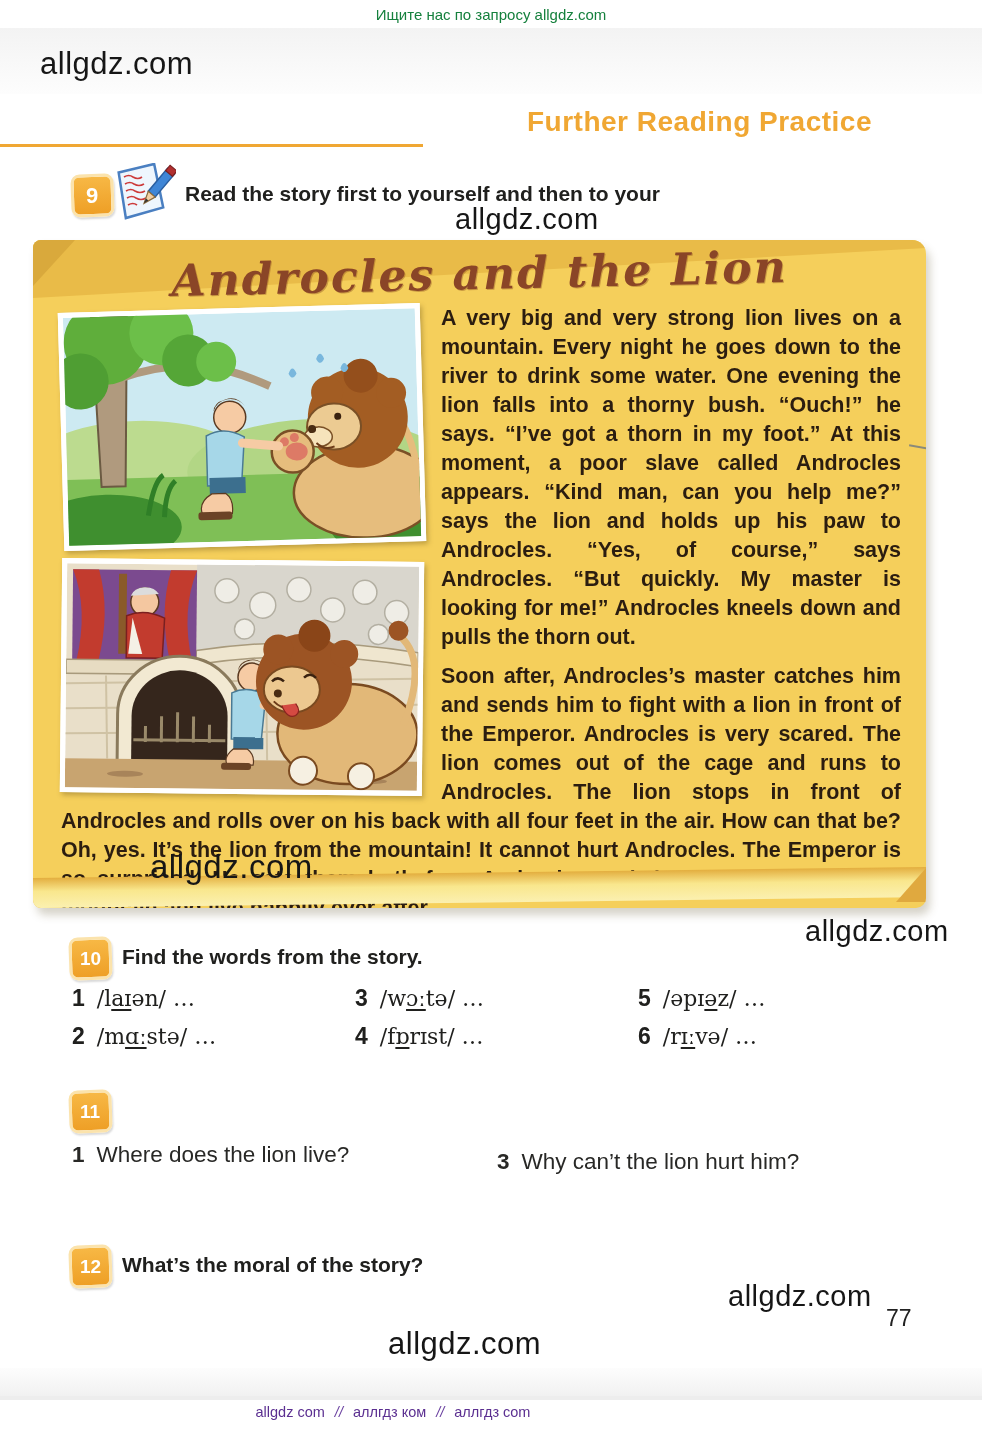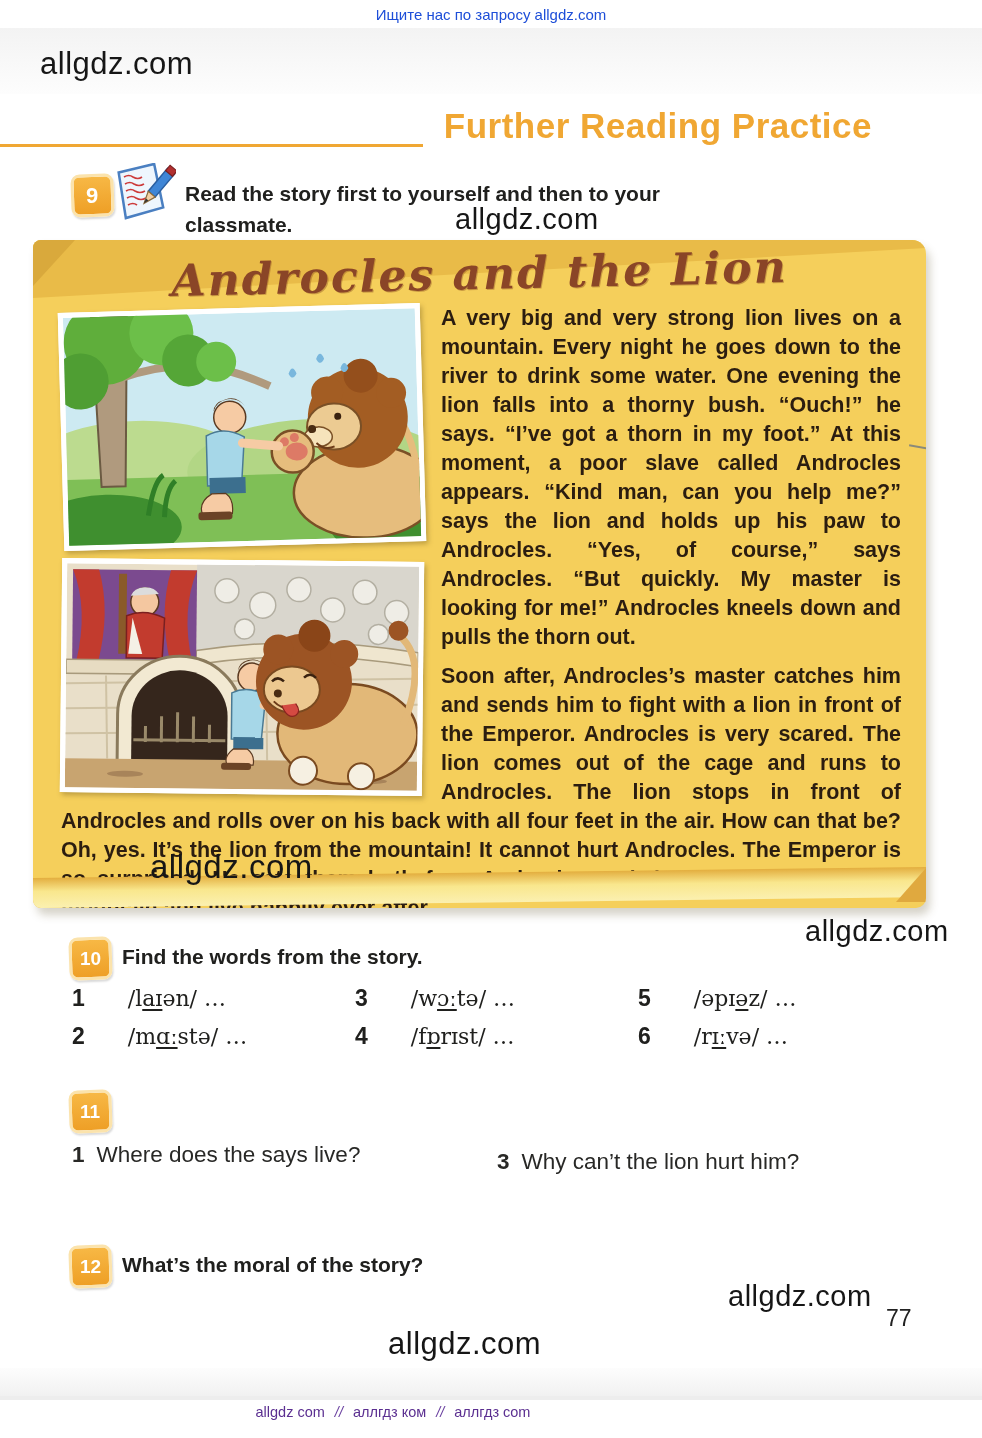--- a/index.html
+++ b/index.html
@@ -8,32 +8,32 @@
   .abs{position:absolute;}
 
   
   .top-shade{left:0;top:28px;width:982px;height:66px;
      background:linear-gradient(#f3f3f3,#fdfdfd);}
   .bottom-shade{left:0;top:1368px;width:982px;height:28px;
      background:linear-gradient(#fdfdfd,#f1f1f1);}
   .footer-band{left:0;top:1396px;width:982px;height:42px;background:#ffffff;
      border-top:4px solid #ededed;}
 
-  .banner{left:0;top:6px;width:982px;text-align:center;font-size:15px;color:#1d4ed8;}
+  .banner{left:0;top:6px;width:982px;text-align:center;font-size:15px;color:#15803d;}
 
   .wm{color:#161616;font-family:"Liberation Sans",sans-serif;letter-spacing:0.5px;text-align:right;}
   .wm-top-left{left:40px;top:46px;font-size:31px;}
   .wm-after-instr{left:455px;top:203px;font-size:29px;}
   .wm-story{left:150px;top:848px;font-size:33px;}
   .wm-ex10{left:805px;top:915px;font-size:29px;}
   .wm-bottom-right{left:728px;top:1280px;font-size:29px;}
   .wm-bottom-center{left:388px;top:1326px;font-size:31px;}
 
   .rule{left:0;top:144px;width:423px;height:3px;background:#f0a733;}
-  .heading{left:0;top:106px;width:872px;text-align:right;font-size:35px;font-weight:bold;
+  .heading{left:0;top:106px;width:872px;text-align:right;font-size:28px;font-weight:bold;
      color:#f0a733;letter-spacing:0.5px;}
 
   .badge{width:37px;height:37px;background:linear-gradient(#f7b845,#ee9f26);
      border:3px solid #fbe3ac;border-radius:9px;color:#fff;font-weight:bold;
      display:flex;align-items:center;justify-content:center;transform:rotate(-2deg);
      box-shadow:1px 2px 2px rgba(0,0,0,0.15);}
   .badge span{transform:rotate(2deg);}
   .badge-9{left:71px;top:174px;font-size:22px;}
   .badge-10{left:69px;top:937px;font-size:19px;}
   .badge-11{left:69px;top:1090px;font-size:19px;}
@@ -69,21 +69,21 @@
   .story-body p{margin:0 0 10px 0;font-size:21.5px;line-height:29px;font-weight:600;
      color:#2b1d10;text-align:justify;}
   .pic{float:left;margin:4px 18px 10px 0;background:#fff;border:5px solid #fff;
      box-shadow:2px 3px 5px rgba(90,70,20,0.35);}
   .pic1{transform:rotate(-1.6deg);}
   .pic2{clear:left;transform:rotate(0.6deg);}
 
   
   .item{position:absolute;white-space:nowrap;}
   .item .n{font-weight:bold;font-size:23px;color:#20201e;margin-right:12px;}
-  .item .ipa{font-family:"DejaVu Serif",serif;font-size:22px;color:#20201e;margin-left:31px;}
+  .item .ipa{font-family:"DejaVu Serif",serif;font-size:22px;color:#20201e;}
   .item .ipa u{text-decoration:underline;text-underline-offset:3px;}
   .i1{left:72px;top:985px;} .i3{left:355px;top:985px;} .i5{left:638px;top:985px;}
   .i2{left:72px;top:1023px;} .i4{left:355px;top:1023px;} .i6{left:638px;top:1023px;}
 
   
   .q{position:absolute;white-space:nowrap;font-size:22.5px;color:#282826;}
   .q .n{font-weight:bold;margin-right:12px;}
   .q1{left:72px;top:1142px;} .q2{left:72px;top:1176px;} .q3{left:497px;top:1142px;margin-top:7px;}
 
   .pageno{left:886px;top:1305px;font-size:23px;color:#222;}
@@ -119,21 +119,20 @@
     <path d="M18,42 q5,-3 9,0" stroke="#cc3a3a" stroke-width="1.6" fill="none"></path>
     <g transform="rotate(40 48 26)">
       <rect x="42" y="4" width="9" height="30" fill="#3f86d6" stroke="#2a5fa0" stroke-width="1.5"></rect>
       <rect x="42" y="0" width="9" height="7" fill="#b23030" stroke="#7a1f1f" stroke-width="1.2"></rect>
       <path d="M42,34 L51,34 L46.5,46 Z" fill="#f2cfa2" stroke="#8a6a3a" stroke-width="1.2"></path>
       <path d="M45,41 L48,41 L46.5,46 Z" fill="#333"></path>
     </g>
   </svg>
   <div class="abs instr ex9-text">
     <span style="display:block">Read the story first to yourself and then to your</span>
-    <span style="display:block">classmate.</span>
   </div>
   <div class="abs wm wm-after-instr">allgdz.com</div>
 
   <div class="abs parchment">
     <div class="parch-top"></div>
     <div class="parch-fold"></div>
     <div class="parch-notch"></div>
 
     <div class="story-title">Androcles and the Lion</div>
 
@@ -289,21 +288,21 @@
   <div class="item i5">
     <span class="n">5</span><span class="ipa"><span>/əpɪ</span><u>ə</u><span>z/  …</span></span>
   </div>
   <div class="item i6">
     <span class="n">6</span><span class="ipa"><span>/r</span><u>ɪː</u><span>və/  …</span></span>
   </div>
 
   <div class="abs badge badge-11">
       <span>11</span>
     </div>
-  <div class="q q1"><span class="n">1</span><span>Where does the says live?</span></div>
+  <div class="q q1"><span class="n">1</span><span>Where does the lion live?</span></div>
   <div class="q q3"><span class="n">3</span><span>Why can’t the lion hurt him?</span></div>
 
   <div class="abs badge badge-12">
       <span>12</span>
     </div>
   <div class="abs instr ex12-title">What’s the moral of the story?</div>
 
   <div class="abs wm wm-bottom-right">allgdz.com</div>
   <div class="abs pageno">77</div>
   <div class="abs wm wm-bottom-center">allgdz.com</div>

